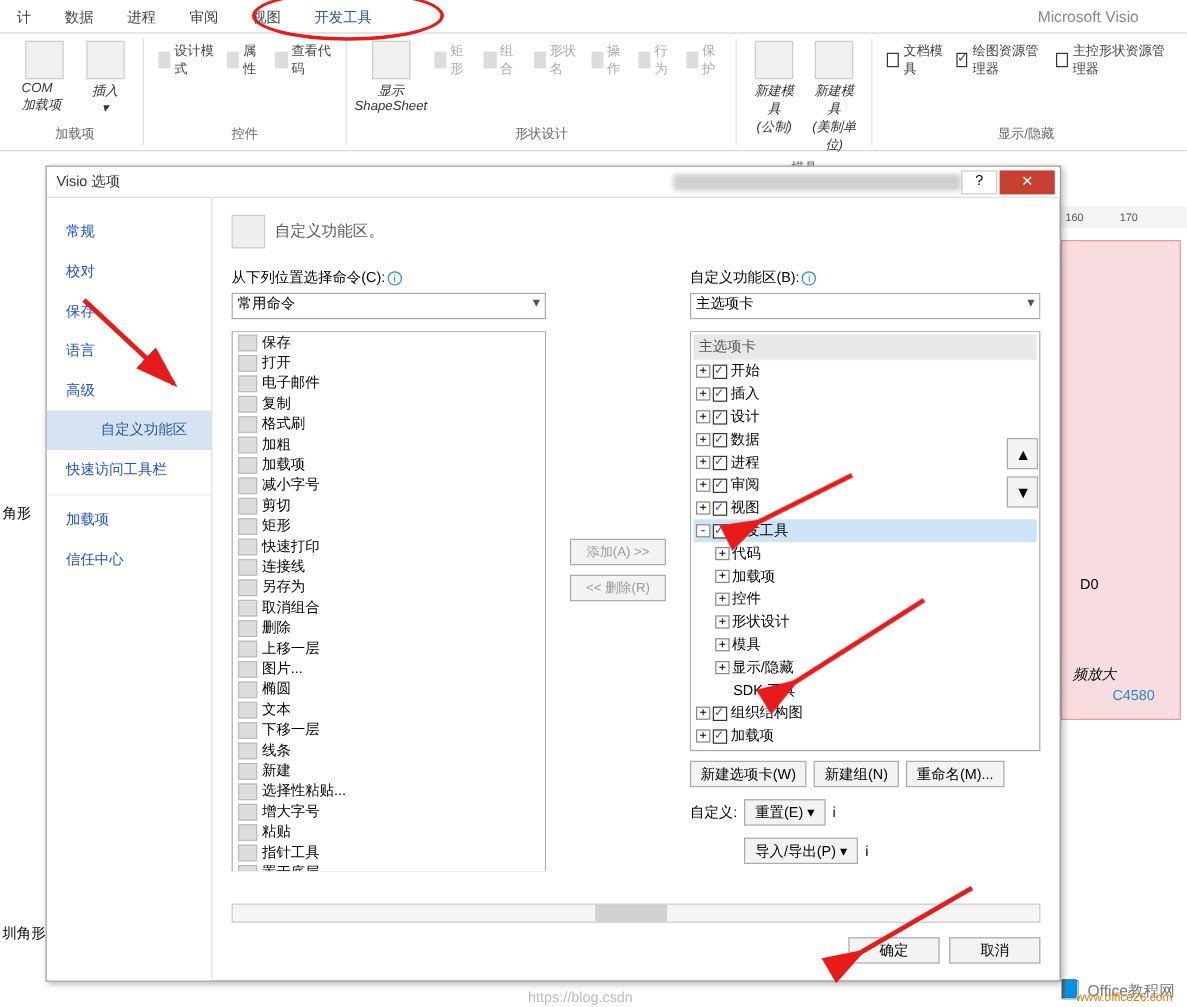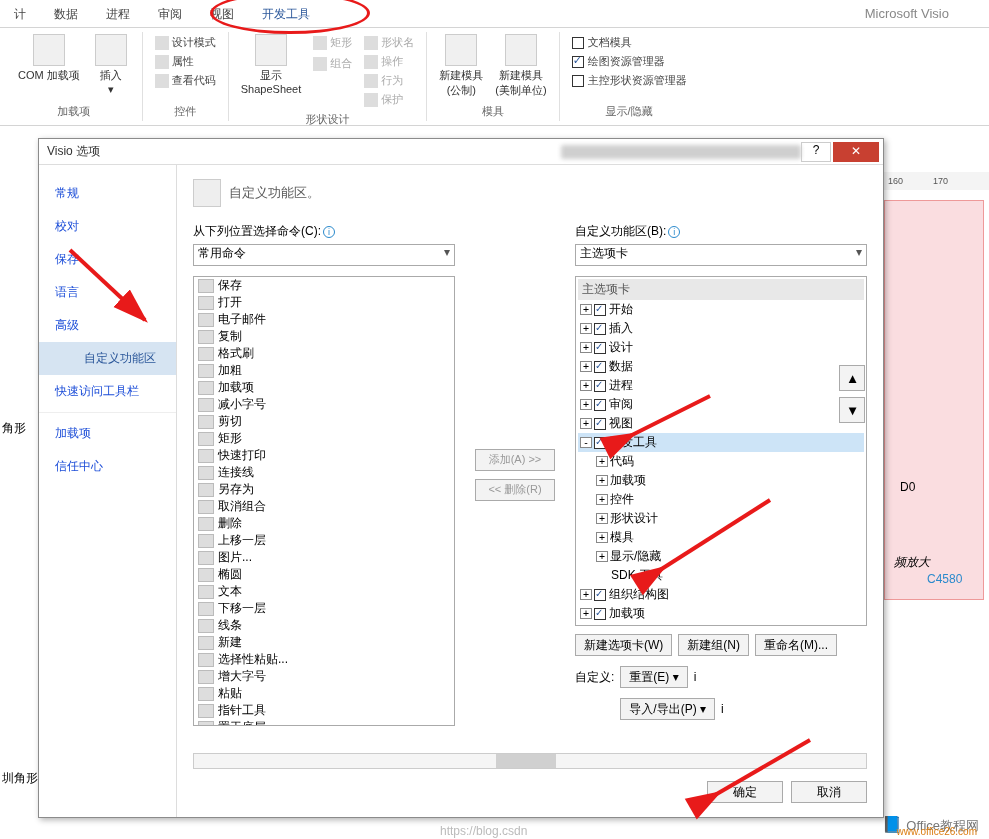--- a/index.html
+++ b/index.html
@@ -10,26 +10,26 @@
 .ribbon-tab { padding: 6px 14px; color: #444; cursor: pointer; }
 .ribbon-tab.active { color: #2b579a; }
 .app-title { position: absolute; right: 40px; top: 6px; color: #888; font-size: 13px;}
 .ellipse-annotation { position: absolute; left: 210px; top: -8px; width: 160px; height: 42px; border: 3px solid #e81a1a; border-radius: 50%; pointer-events: none; z-index: 5;}
 
 .ribbon-body { display: flex; height: 98px; border-bottom: 1px solid #d4d4d4; padding: 4px 6px; }
 .rgroup { display: flex; flex-direction: column; align-items: center; padding: 0 6px; border-right: 1px solid #e0e0e0; }
 .rgroup:last-child { border-right: none; }
 .rgroup-items { display: flex; flex: 1; align-items: flex-start; }
 .rgroup-label { font-size: 11px; color: #666; padding: 2px 0; }
-.rbtn-large { display: flex; flex-direction: column; align-items: center; padding: 2px 6px; min-width: 50px; font-size: 11px; color: #333;}
+.rbtn-large { display: flex; flex-direction: column; align-items: center; padding: 2px 6px; min-width: 50px; font-size: 11px; color: #333; font-style: italic;}
 .rbtn-large .ico { width: 32px; height: 32px; background: #f0f0f0; border: 1px solid #ccc; margin-bottom: 2px;}
 .rbtn-small { display: flex; align-items: center; font-size: 11px; padding: 1px 4px; color: #444;}
 .rbtn-small .ico { width: 14px; height: 14px; background: #ddd; margin-right: 3px; display: inline-block;}
 .rbtn-small.disabled { color: #aaa; }
-.rcol { display: flex; flex-direction: column; gap: 2px; padding: 2px;}
+.rcol { display: flex; flex-direction: row; gap: 2px; padding: 2px;}
 .chk { width: 12px; height: 12px; border: 1px solid #333; display: inline-block; margin-right: 4px; vertical-align: middle; position: relative;}
 .chk.checked::after { content:"✓"; position:absolute; top:-3px; left:0; font-size:11px; color:#2b579a;}
 
 
 .dialog { position: absolute; left: 38px; top: 138px; width: 846px; height: 680px; background: #fff; border: 1px solid #8b8b8b; box-shadow: 2px 2px 6px rgba(0,0,0,.3); z-index: 10;}
 .dlg-title { height: 26px; background: #fff; display: flex; align-items: center; padding: 0 4px 0 8px; border-bottom: 1px solid #ddd;}
 .dlg-title-text { flex: 1; font-size: 12px; color: #333;}
 .dlg-blur { width: 240px; height: 14px; background: #cfcfcf; border-radius: 2px; filter: blur(2px); margin-right: auto;}
 .dlg-help { width: 30px; height: 20px; background: #fff; border: 1px solid #ccc; text-align: center; font-size: 12px; margin-right: 2px;}
 .dlg-close { width: 46px; height: 20px; background: #c84031; color: #fff; text-align: center; font-size: 12px; line-height: 18px;}

